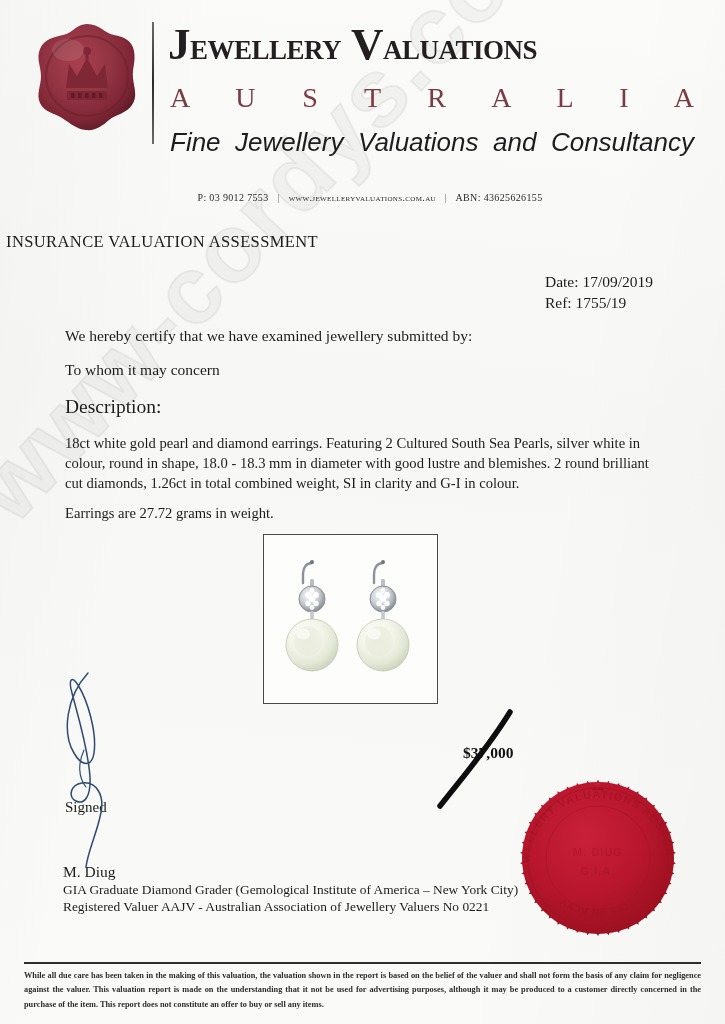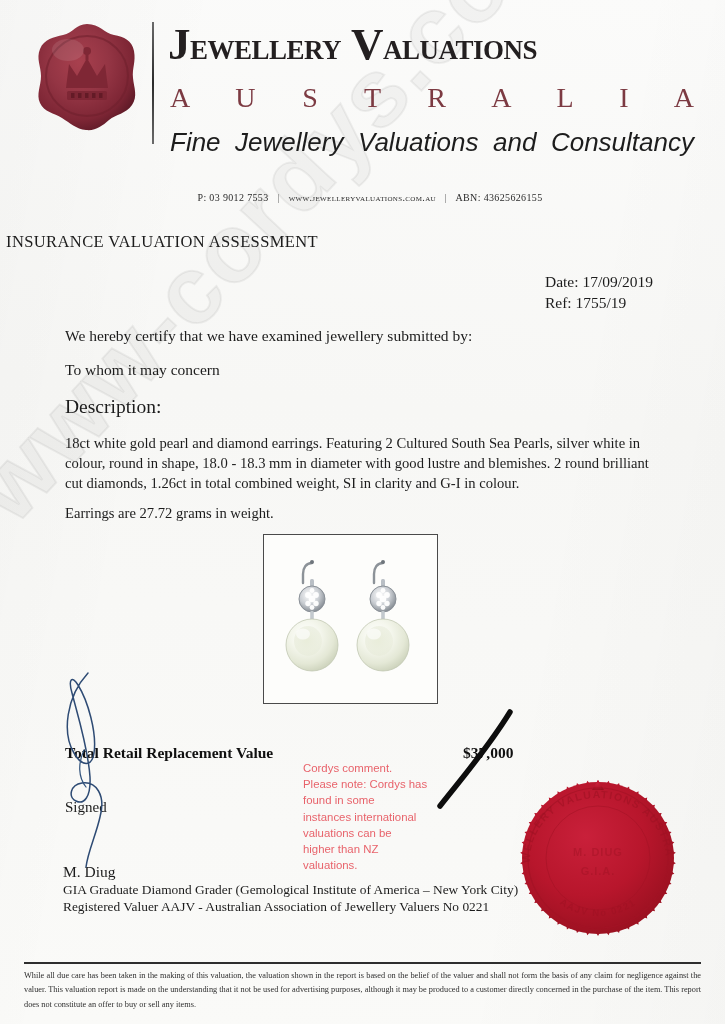--- a/index.html
+++ b/index.html
@@ -313,20 +313,21 @@
   }
   #footer-text {
     position: absolute;
     left: 24px; top: 969px;
     width: 677px;
     font-size: 8.3px;
     line-height: 1.72;
     color: #2e2e2e;
     text-align: justify;
     z-index: 10;
+    font-weight: bold;
   }
 </style>
 </head>
 <body>
 
 <div id="page">
 
   <div id="watermark">
     <div class="wm-text">www-cordys.co.nz</div>
   </div>
@@ -462,39 +463,29 @@
 
   <div id="signature">
     <svg viewBox="0 0 130 230" width="130" height="230">
       <path d="M40 18 C18 42 14 78 26 98 C34 112 44 112 46 98 C49 78 40 46 30 30
                C24 20 20 24 24 38 C29 58 40 92 42 122 C43 142 36 150 28 146
                C20 142 22 130 34 128 C48 126 58 140 52 162 C48 180 40 196 38 212" fill="none" stroke="#2e4b74" stroke-width="1.5" stroke-linecap="round"></path>
       <path d="M36 95 C30 108 30 122 38 132" fill="none" stroke="#31527c" stroke-width="1.2" stroke-linecap="round"></path>
     </svg>
   </div>
 
-  <div id="value-label">Total Retail Replacement Value</div>
   <div id="signed-label">Signed</div>
   <div id="value-amount">$37,000</div>
 
   <div id="value-strike">
     <svg viewBox="0 0 120 110" width="120" height="110">
       <path d="M8 102 C30 74 56 44 78 8" fill="none" stroke="#0d0d0d" stroke-width="5.5" stroke-linecap="round"></path>
     </svg>
   </div>
 
-  <div id="red-comment">
-    <div>Cordys comment.</div>
-    <div>Please note:  Cordys has</div>
-    <div>found in some</div>
-    <div>instances international</div>
-    <div>valuations can be</div>
-    <div>higher than NZ</div>
-    <div>valuations.</div>
-  </div>
 
   <div id="foil-seal">
     <svg viewBox="0 0 180 160" width="180" height="160">
       <defs>
         <radialGradient id="foilg" cx="42%" cy="36%" r="70%">
           <stop offset="0%" stop-color="#c9203a"></stop>
           <stop offset="55%" stop-color="#b8162c"></stop>
           <stop offset="100%" stop-color="#97101f"></stop>
         </radialGradient>
         <path id="arcTop" d="M 22 82 A 68 62 0 0 1 158 82"></path>

